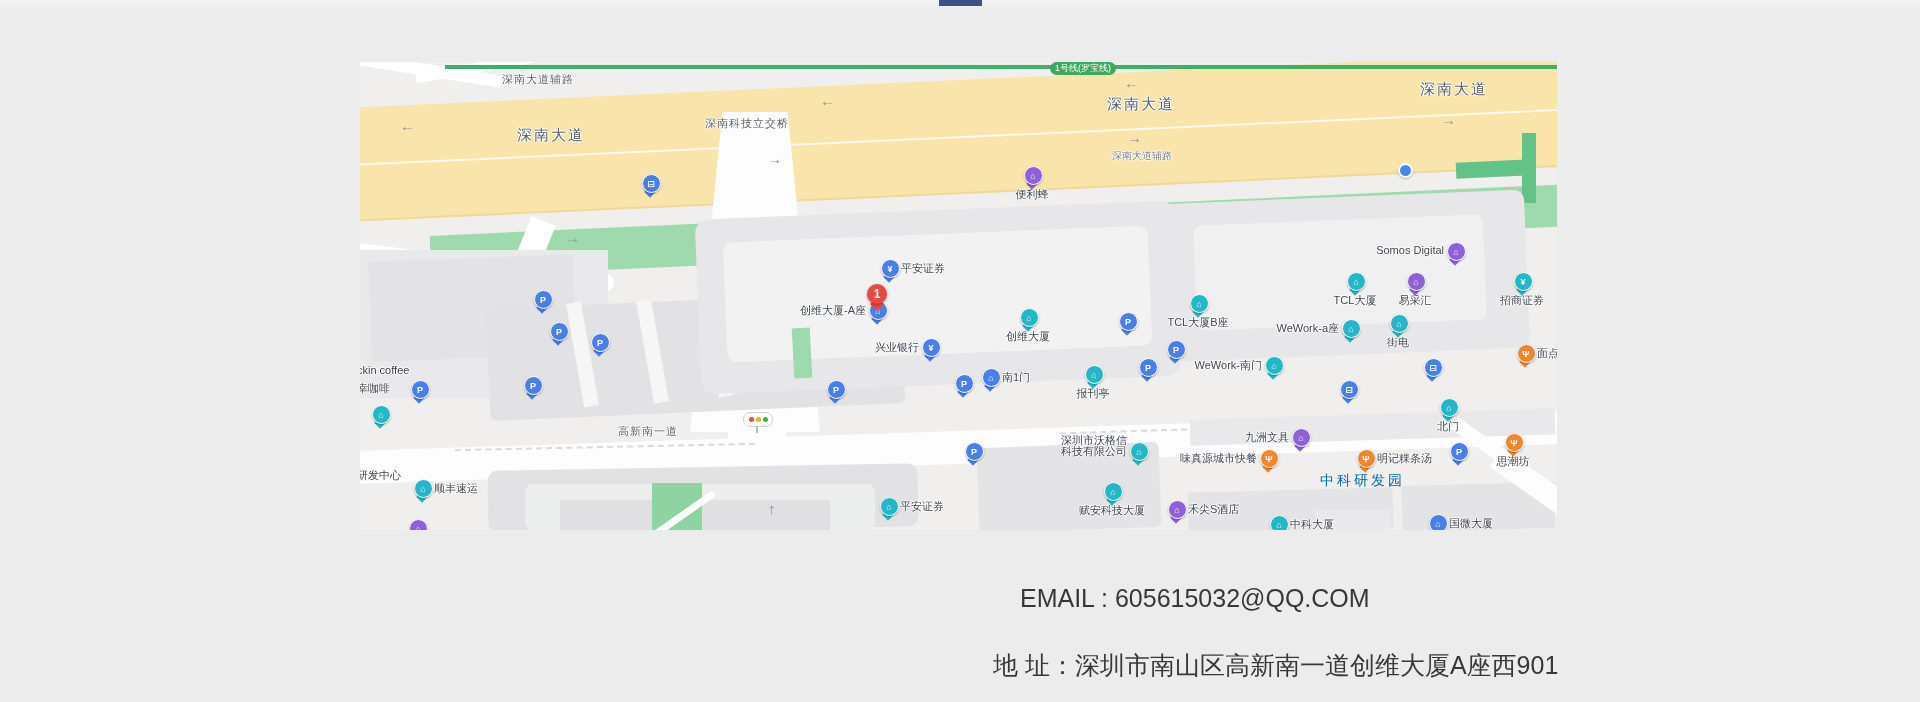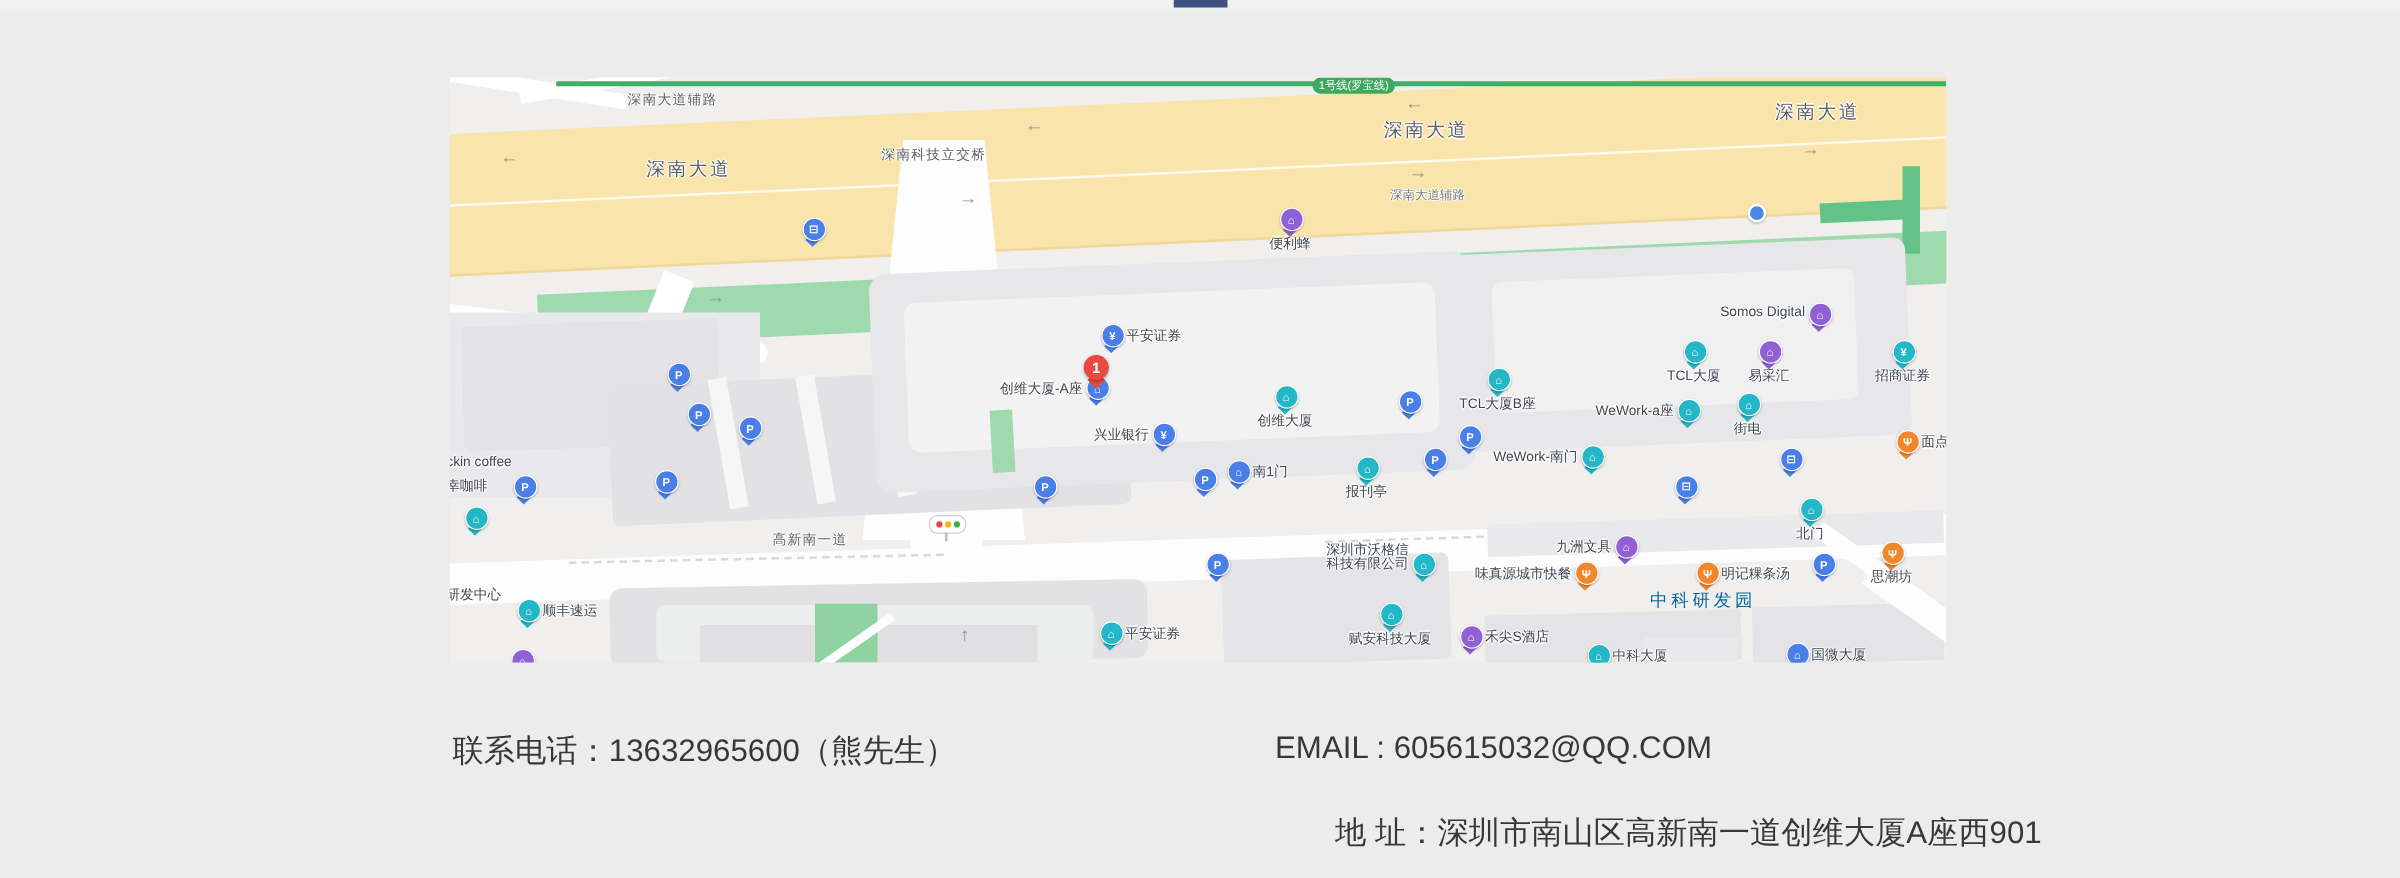--- a/index.html
+++ b/index.html
@@ -333,16 +333,15 @@
       <div class="dot" style="left: 1045px; top: 108px; background: rgb(74, 136, 232);"></div>
       <div class="pin" style="left: 57px; top: 471px;">
         <div class="pin-head" style="background: rgb(144, 97, 214);">⌂</div>
       </div>
       <div class="marker" style="left: 506px; top: 222px;">
         <div class="mtail" style="background: rgb(230, 74, 65);"></div>
         <div class="mhead" style="background: rgb(230, 74, 65);">1</div>
       </div>
     </div>
 
-  <div class="cline" style="left:362px;top:584px;">联系电话：13632965600（熊先生）</div>
   <div class="cline" style="left:1020px;top:584px;">EMAIL : 605615032@QQ.COM</div>
-  <div class="cline" style="left:1068px;top:649px;">地 址：深圳市南山区高新南一道创维大厦A座西901</div>
+  <div class="cline" style="left:993px;top:649px;">地 址：深圳市南山区高新南一道创维大厦A座西901</div>
 </div>
 
 </body></html>

